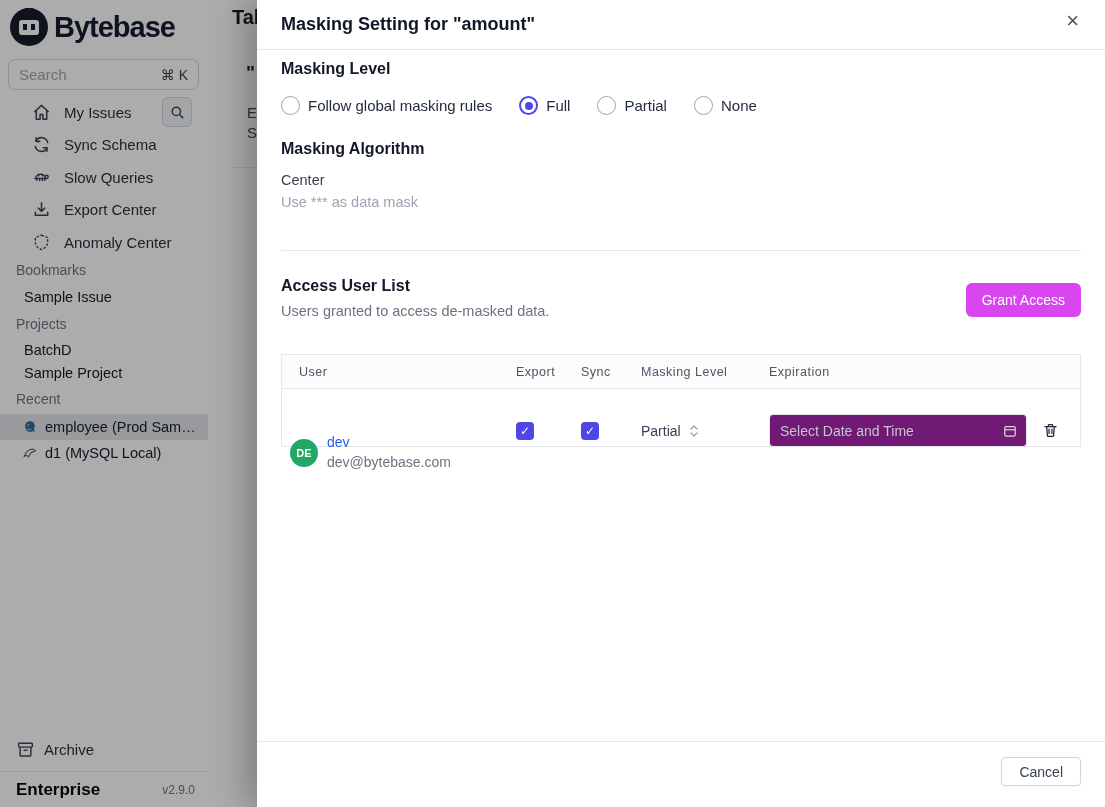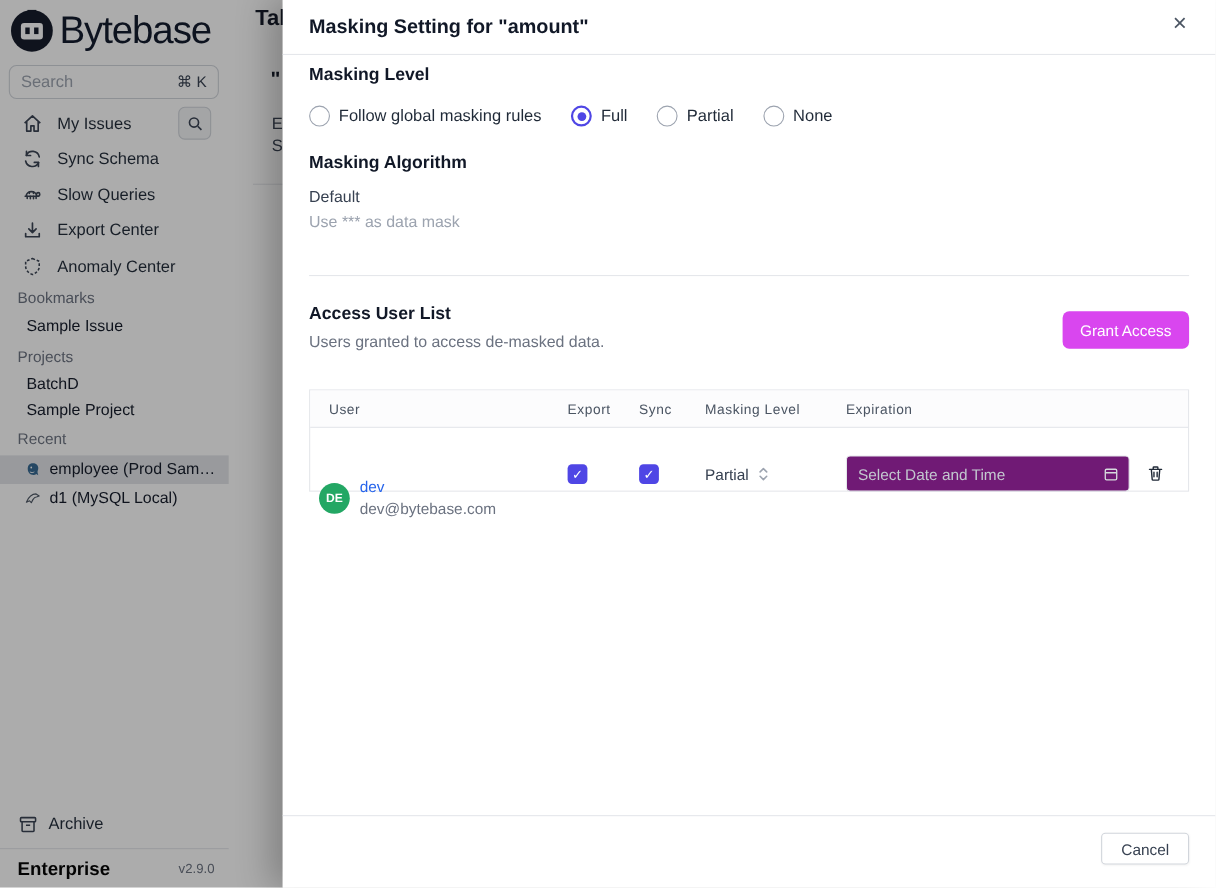--- a/index.html
+++ b/index.html
@@ -8,27 +8,27 @@
   #screen { position:relative; width:1105px; height:807px; overflow:hidden; }
 
   
   .sidebar { position:absolute; left:0; top:0; width:208px; height:807px; background:#fff; z-index:1; }
   .logo-row { position:absolute; left:10px; top:8px; display:flex; align-items:center; gap:6px; }
   .logo-mark { width:38px; height:38px; border-radius:50%; background:#111827; position:relative; }
   .logo-face { position:absolute; left:9px; top:12px; width:20px; height:15px; background:#fff; border-radius:3px; }
   .logo-eye { position:absolute; top:4px; width:4px; height:6px; background:#111827; }
   .logo-eye.l { left:4px; } .logo-eye.r { right:4px; }
   .logo-notch { position:absolute; left:15px; top:0; width:8px; height:5px; background:#111827; }
-  .brand-text { font-size:35px; font-weight:400; letter-spacing:-1px; color:#0f172a; }
+  .brand-text { font-size:29px; font-weight:700; letter-spacing:-1px; color:#0f172a; }
   .search-box { position:absolute; left:8px; top:59px; width:191px; height:31px; border:1px solid #d1d5db; border-radius:7px; background:#fff; display:flex; align-items:center; padding:0 10px; }
   .search-ph { color:#9ca3af; font-size:15px; flex:1; }
   .search-kbd { color:#374151; font-size:14px; }
   .floating-search { position:absolute; left:162px; top:97px; width:30px; height:30px; border:1px solid #d1d5db; border-radius:6px; background:#f3f4f6; display:flex; align-items:center; justify-content:center; z-index:2; }
   .nav { position:absolute; left:0; top:96px; width:208px; }
-  .nav-item { height:32.5px; display:flex; align-items:center; gap:13px; padding-left:20px; cursor:pointer; }
+  .nav-item { height:32.5px; display:flex; align-items:center; gap:13px; padding-left:32px; cursor:pointer; }
   .nav-item .lbl { font-size:15px; color:#1f2937; }
   .icon18 { width:19px; height:19px; flex:0 0 19px; color:#374151; }
   .grp-title { position:absolute; left:16px; font-size:14px; color:#6b7280; }
   .grp-item { position:absolute; left:24px; font-size:14.5px; color:#111827; cursor:pointer; }
   .recent-row { position:absolute; left:0; width:208px; display:flex; align-items:center; gap:7px; padding-left:22px; height:26px; cursor:pointer; font-size:14.5px; color:#111827; white-space:nowrap; overflow:hidden; }
   .recent-row.selected { background:#e2e4e8; }
   .icon16 { width:16px; height:16px; flex:0 0 16px; }
   .archive-row { position:absolute; left:16px; top:740px; display:flex; align-items:center; gap:9px; cursor:pointer; }
   .archive-row .lbl { font-size:15px; color:#1f2937; }
   .side-divider { position:absolute; left:0; right:0; top:771px; border-top:1px solid #e5e7eb; }
@@ -244,21 +244,21 @@
         <span class="radio-circ"></span>
         <span class="radio-lbl">Partial</span>
       </div>
       <div class="radio-opt">
         <span class="radio-circ"></span>
         <span class="radio-lbl">None</span>
       </div>
     </div>
 
     <div class="h3" style="top:140px;">Masking Algorithm</div>
-    <div class="algo-name">Default</div>
+    <div class="algo-name">Center</div>
     <div class="algo-desc">Use *** as data mask</div>
 
     <div class="divider1"></div>
 
     <div class="h3" style="top:277px;">Access User List</div>
     <div class="access-sub">Users granted to access de-masked data.</div>
     <button class="grant-btn">Grant Access</button>
 
     <div class="user-table">
       <div class="t-head">

